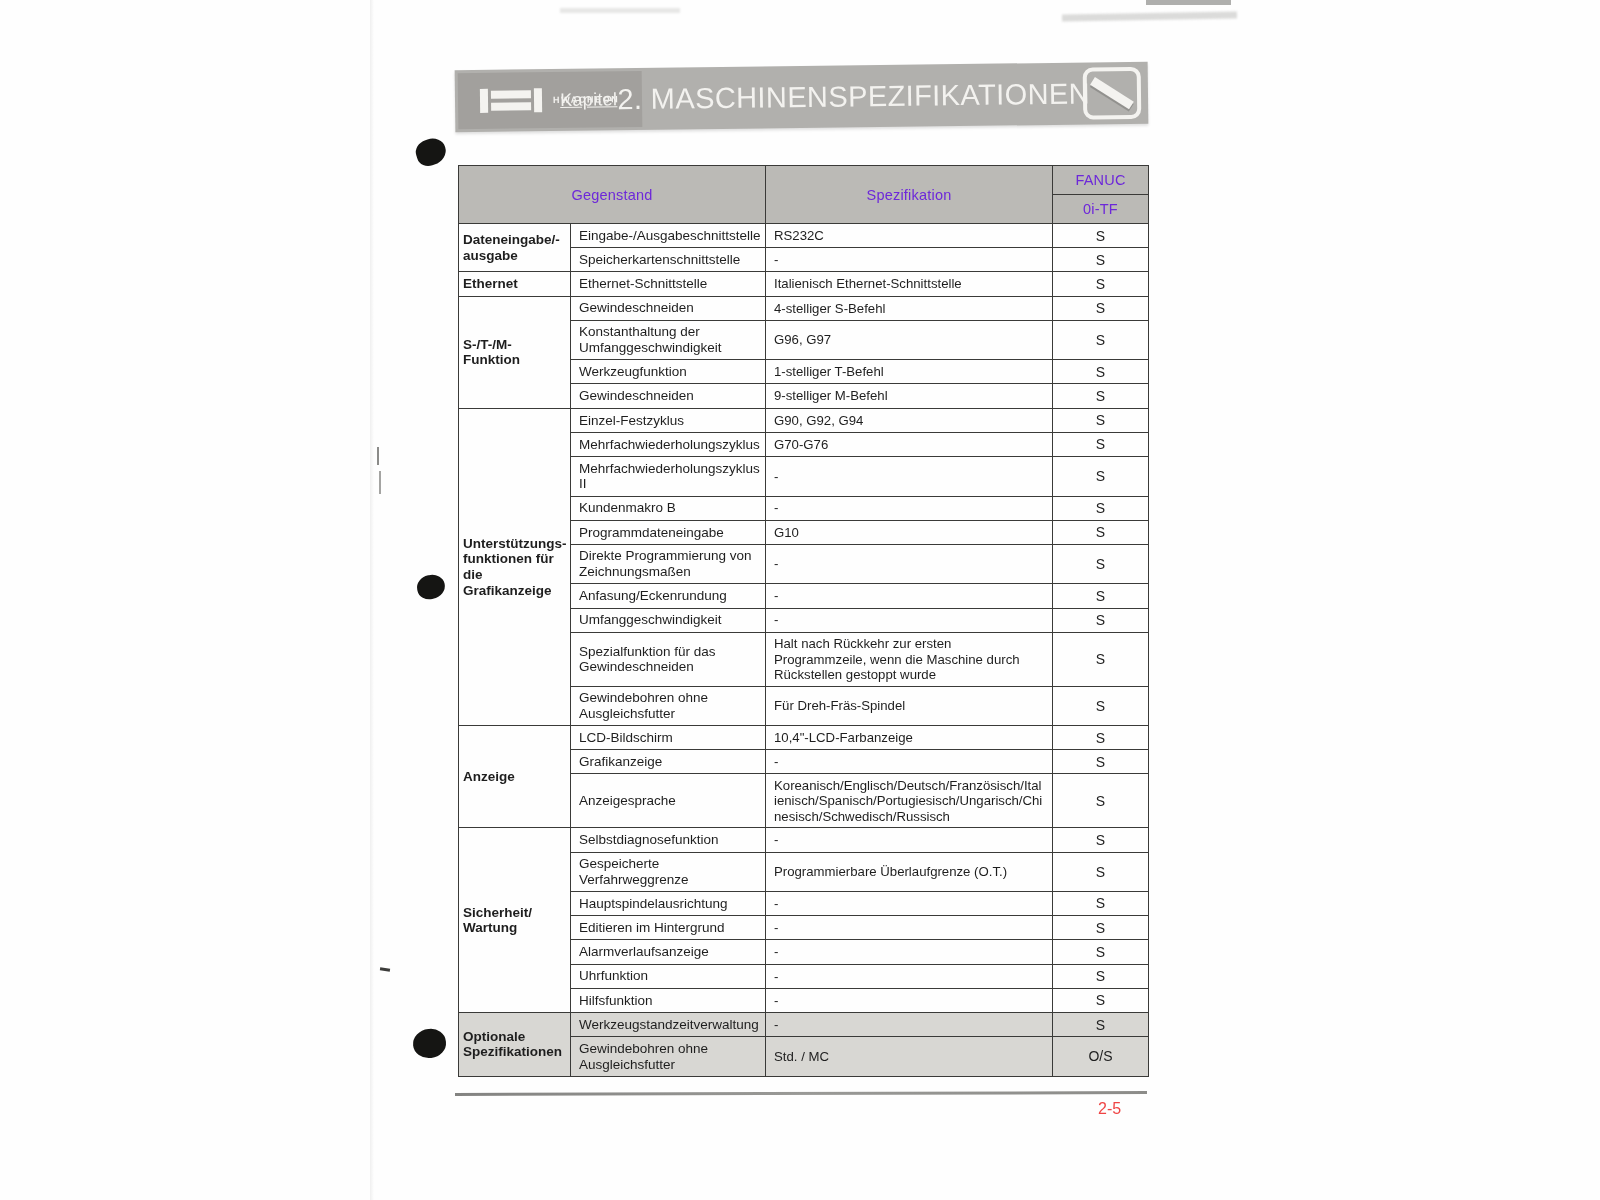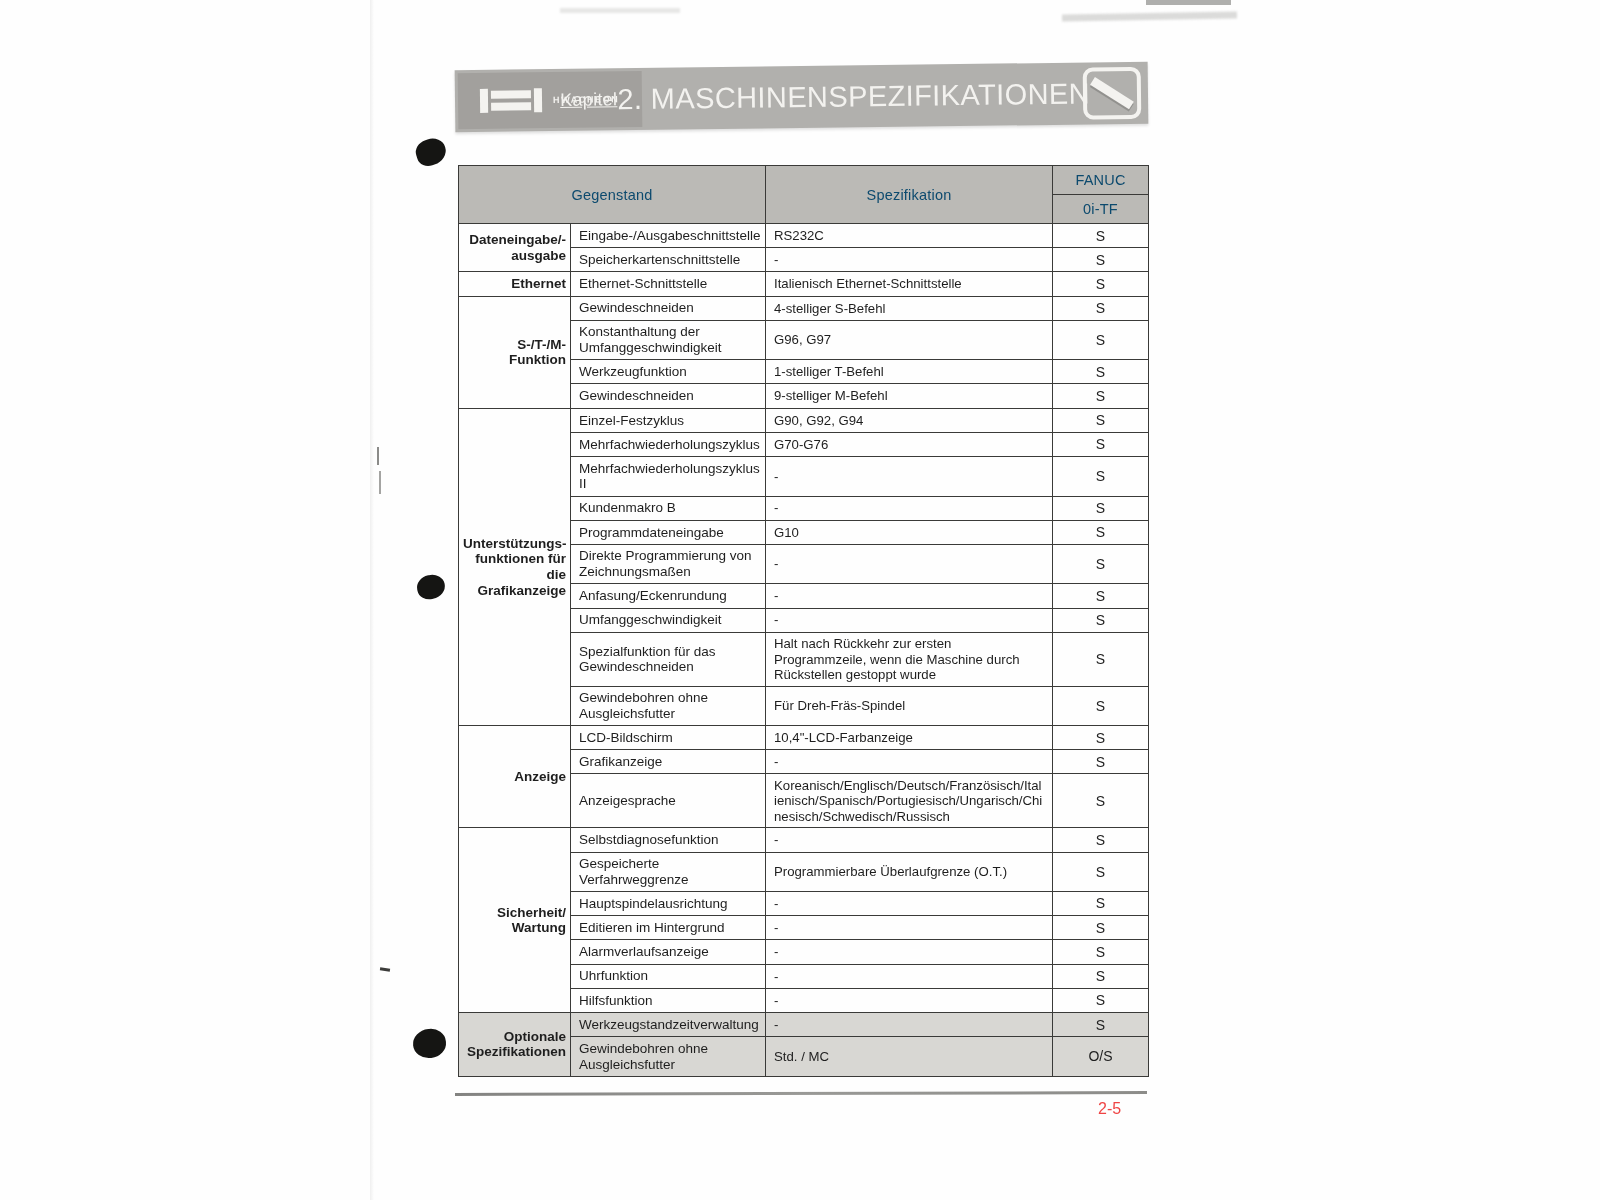--- a/index.html
+++ b/index.html
@@ -28,25 +28,25 @@
   .corner-icon{position:absolute;right:7px;top:50%;transform:translateY(-50%);
     width:50px;height:44px;border:4px solid #f4f3f0;border-radius:10px;}
   .diag-bar{position:absolute;left:50%;top:50%;width:46px;height:9px;background:#f4f3f0;
     transform:translate(-50%,-50%) rotate(33deg);box-shadow:1px 2px 0 rgba(120,120,116,0.55);}
 
   
   .spec-table{position:absolute;left:458px;top:165px;width:690px;
     border-collapse:collapse;table-layout:fixed;}
   .spec-table th,.spec-table td{border:1.8px solid var(--border);}
   .spec-table th{background:var(--header-gray);font-weight:normal;
-    font-size:14.5px;color:#0c4a6e;height:26px;letter-spacing:0.2px;}
+    font-size:14.5px;color:#6d28d9;height:26px;letter-spacing:0.2px;}
   .th-fanuc,.th-model{font-size:13.5px;}
   .spec-table td{font-size:13.5px;color:var(--text);padding:3.5px 8px;
     line-height:1.16;vertical-align:middle;background:#fefefe;}
-  td.cat{font-weight:bold;text-align:right;padding:3.5px 4px;}
+  td.cat{font-weight:bold;text-align:left;padding:3.5px 4px;}
   td.spec{font-size:13.2px;overflow-wrap:anywhere;}
   td.val{text-align:center;font-size:14px;padding:3.5px 2px;}
   tr.optional td{background:var(--optional-gray);}
 
   
   .footer-rule{position:absolute;left:455px;top:1092px;width:692px;height:3px;
     background:linear-gradient(to right,#838381,#999996,#8c8c89);transform:rotate(-0.15deg);}
   .page-number{position:absolute;left:1098px;top:1100px;font-size:16px;color:#ef4444;}
 
   

